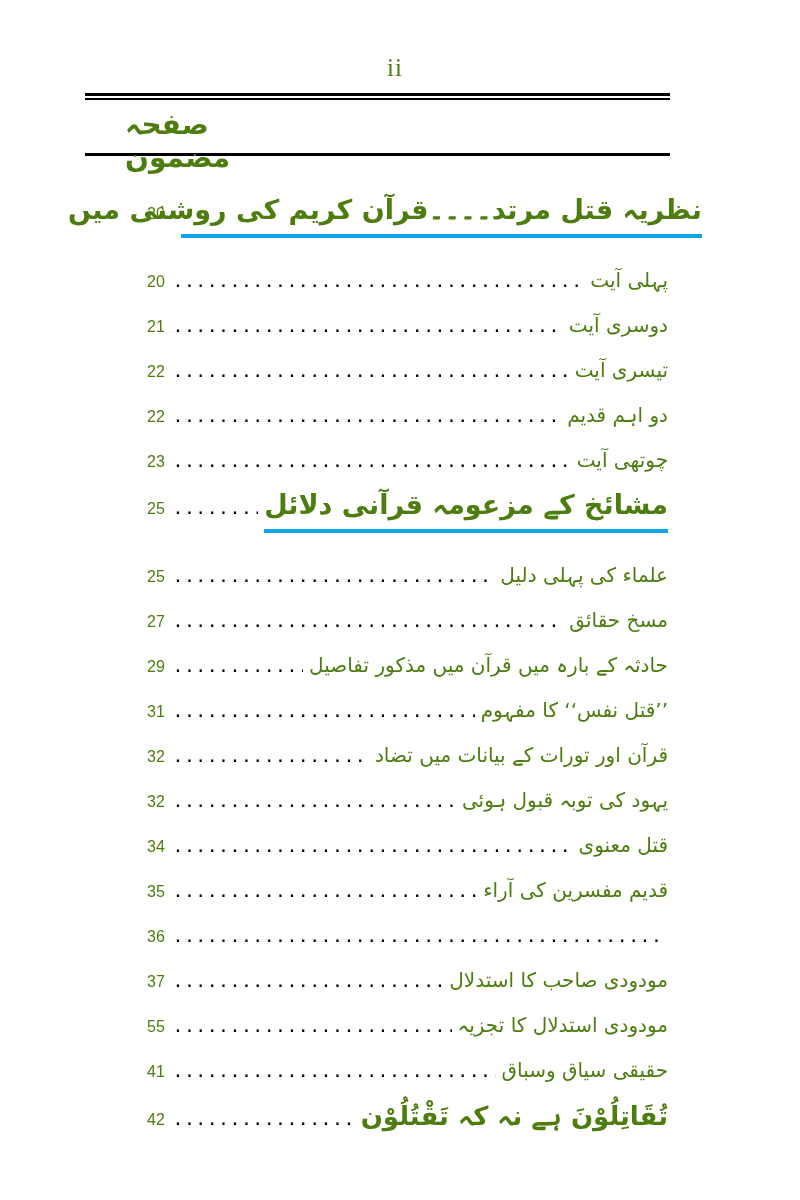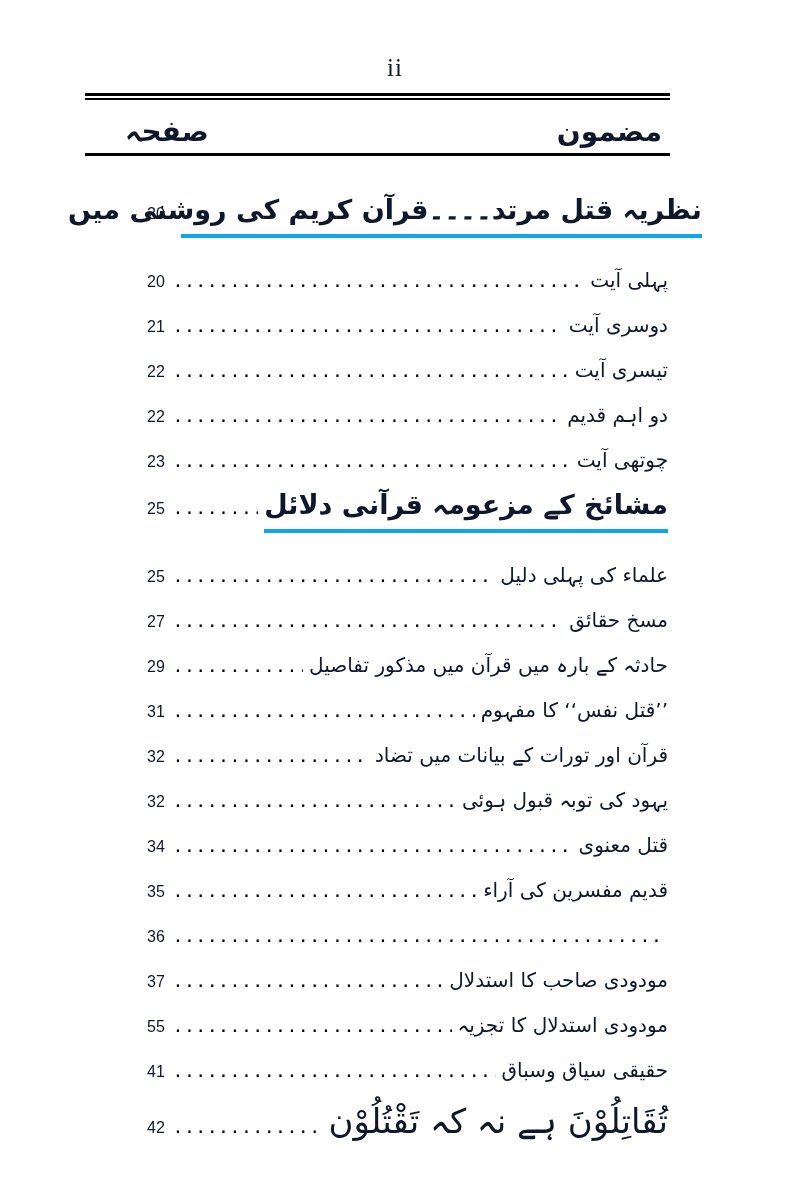--- a/index.html
+++ b/index.html
@@ -1,48 +1,48 @@
 <!DOCTYPE html>
 <html lang="ur"><head>
 <meta charset="utf-8">
 <style>
   html,body { margin:0; padding:0; background:#ffffff; }
   .page {
     position:relative; width:800px; height:1200px; background:#ffffff;
-    color:#0f172a; font-family:"DejaVu Sans", sans-serif; overflow:hidden;
+    color:#4d7c0f; font-family:"DejaVu Sans", sans-serif; overflow:hidden;
   }
   .folio {
     position:absolute; top:54px; left:0; width:790px; text-align:center;
     font-family:"Liberation Serif", serif; font-size:25px; letter-spacing:1px;
   }
   .header { position:absolute; top:93px; left:85px; width:585px; }
   .rule-double { height:2px; border-top:3px solid #000; border-bottom:2px solid #000; }
   .header-row {
-    display:flex; justify-content:space-between; align-items:flex-end;
-    height:40px; padding:8px 8px 5px 40px;
+    display:flex; justify-content:space-between; align-items:flex-start;
+    height:40px; padding:8px 8px 5px 40px;flex-direction:column;
   }
   .hdr-label { font-size:28px; font-weight:bold; }
   .rule-single { border-top:3px solid #000; }
 
   .entries { position:absolute; top:190px; left:147px; width:521px; }
   .row { display:flex; align-items:baseline; height:45px; padding-top:6px; box-sizing:border-box; }
   .pagenum { flex:0 0 auto; font-family:"Liberation Sans", sans-serif; font-size:16px; }
   .leader {
     flex:1 1 auto; min-width:0; overflow:hidden; white-space:nowrap;
     margin:0 6px 0 10px; direction:ltr;
   }
   .leader::after {
     content:"..........................................................................................................";
     font-family:"Liberation Sans", sans-serif; font-size:23px; letter-spacing:5px; color:#000;
   }
   .title { flex:0 0 auto; font-size:20px; white-space:nowrap; max-width:100%; }
 
   .row.heading { height:62px; padding-top:4px; margin-bottom:8px; }
   .row.heading .title { font-weight:bold; font-size:27px; border-bottom:4px solid #0ea5e9; padding-bottom:9px; }
-  .row.emphasis .title { font-weight:normal; font-size:34px; }
+  .row.emphasis .title { font-weight:bold; font-size:26px; }
 </style>
 </head>
 <body>
 
 <div class="page">
 
   <div class="folio">ii</div>
 
   <div class="header">
     <div class="rule-double"></div>

